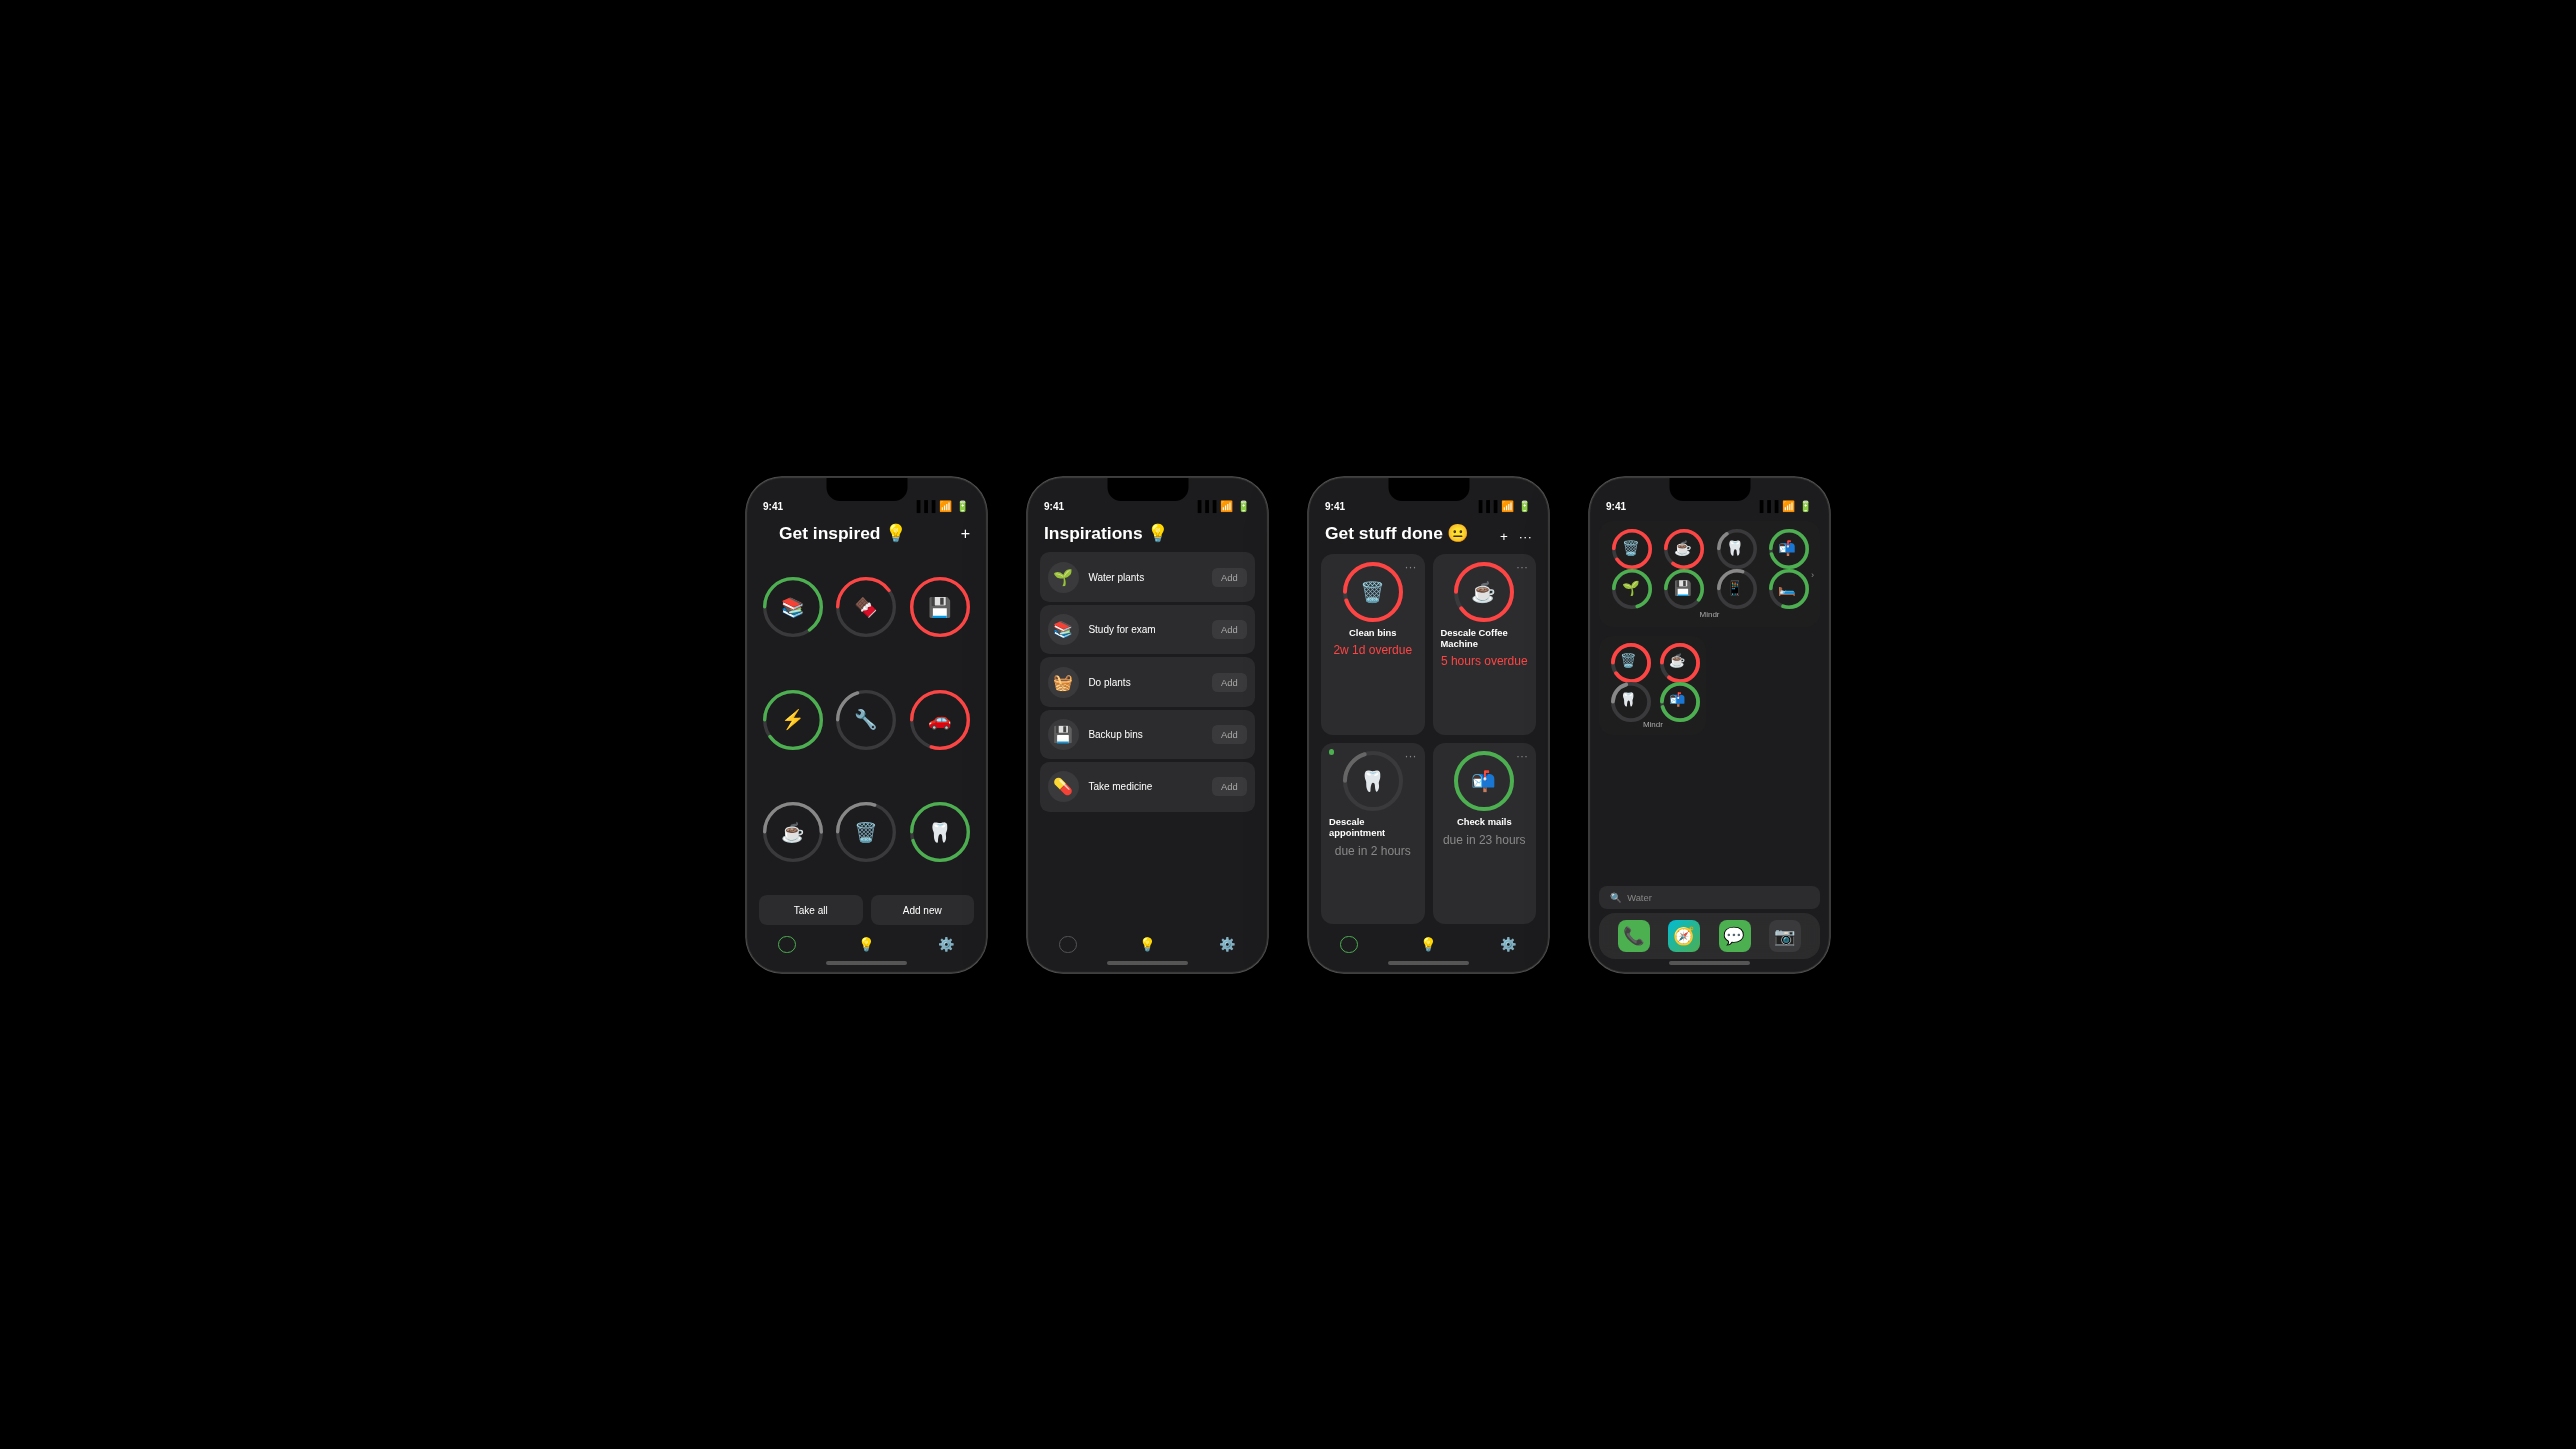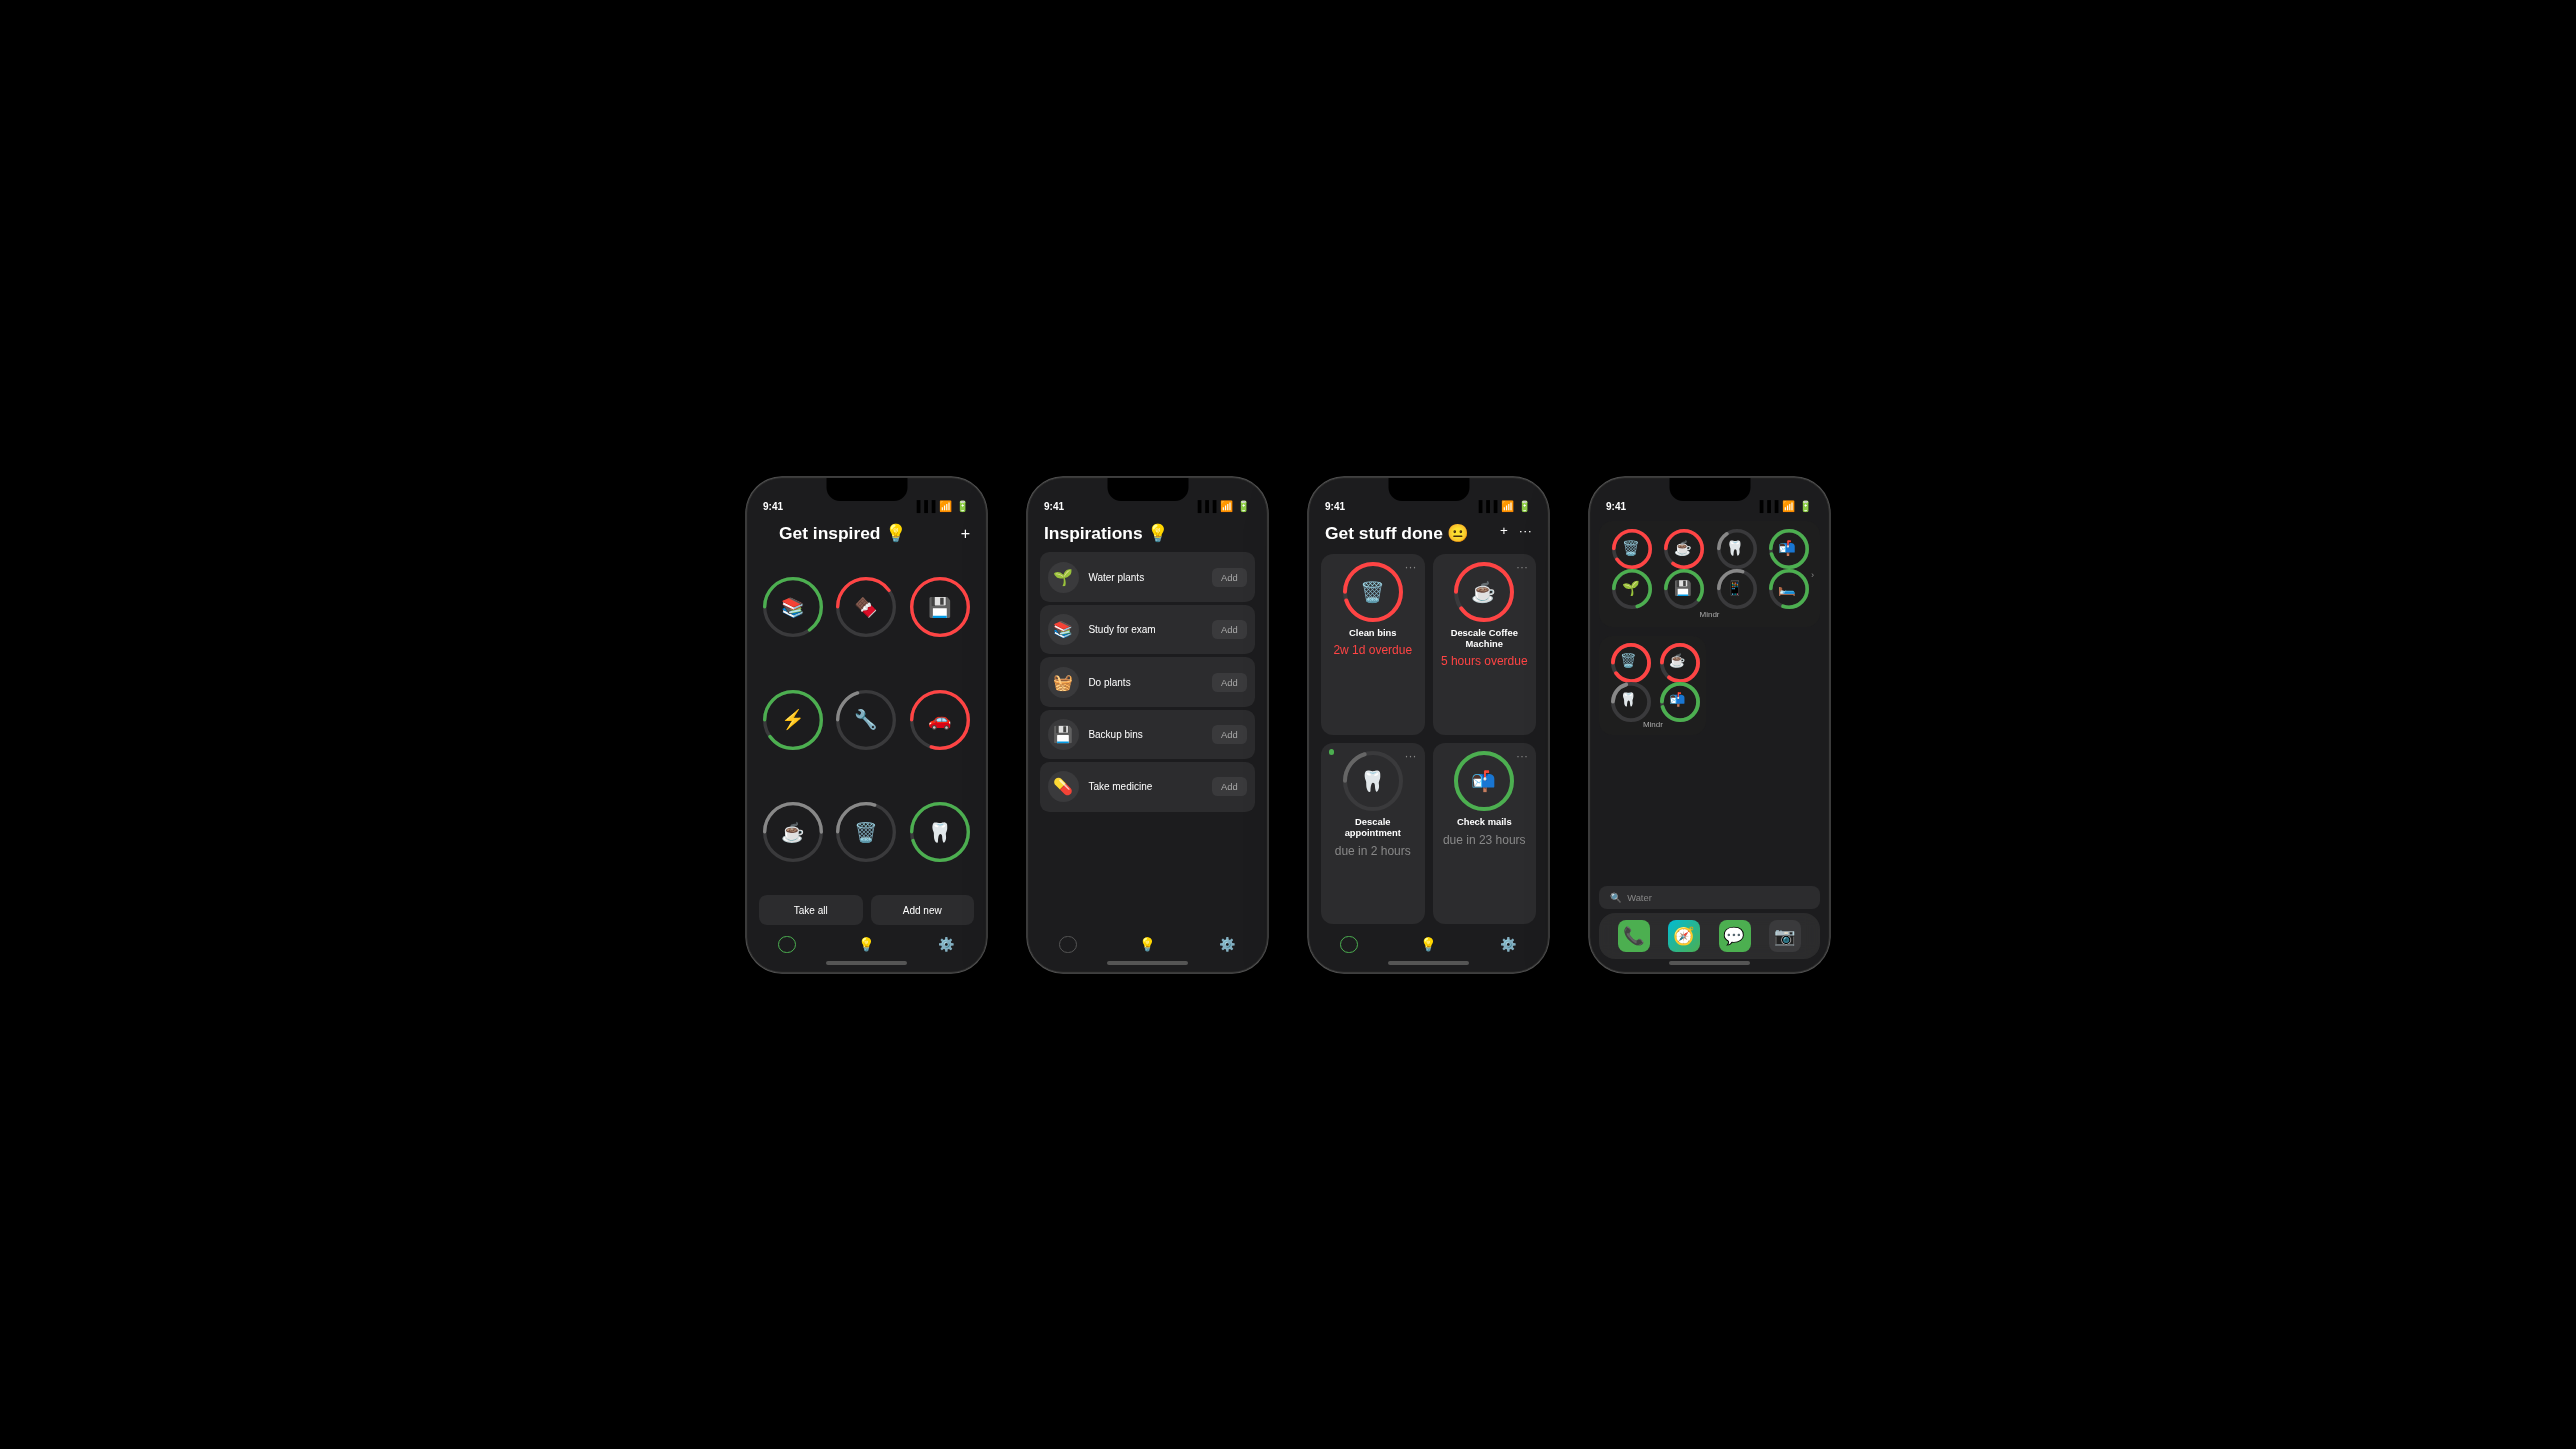--- a/index.html
+++ b/index.html
@@ -208,21 +208,21 @@
       border-radius: 5.4px;
       padding: 4px 9.4px;
       font-size: 9.4px;
     }
 
     
     .p3-header {
       padding: 6.7px 16px 5.4px;
       display: flex;
       justify-content: space-between;
-      align-items: flex-start;
+      align-items: flex-end;
     }
     .p3-title {
       font-size: 17.4px;
       font-weight: 700;
       color: #fff;
     }
     .p3-icons {
       display: flex;
       gap: 10.7px;
       color: #fff;
@@ -268,21 +268,20 @@
       top: 0; left: 0;
     }
     .task-ring-emoji {
       font-size: 20px;
       z-index: 1;
     }
     .task-name {
       color: #fff;
       font-size: 9.4px;
       font-weight: 600;
-      text-align: center;
     }
     .task-sub {
       color: #888;
       font-size: 12px;
       text-align: center;
     }
     .task-sub.overdue {
       color: #f44;
     }
 

